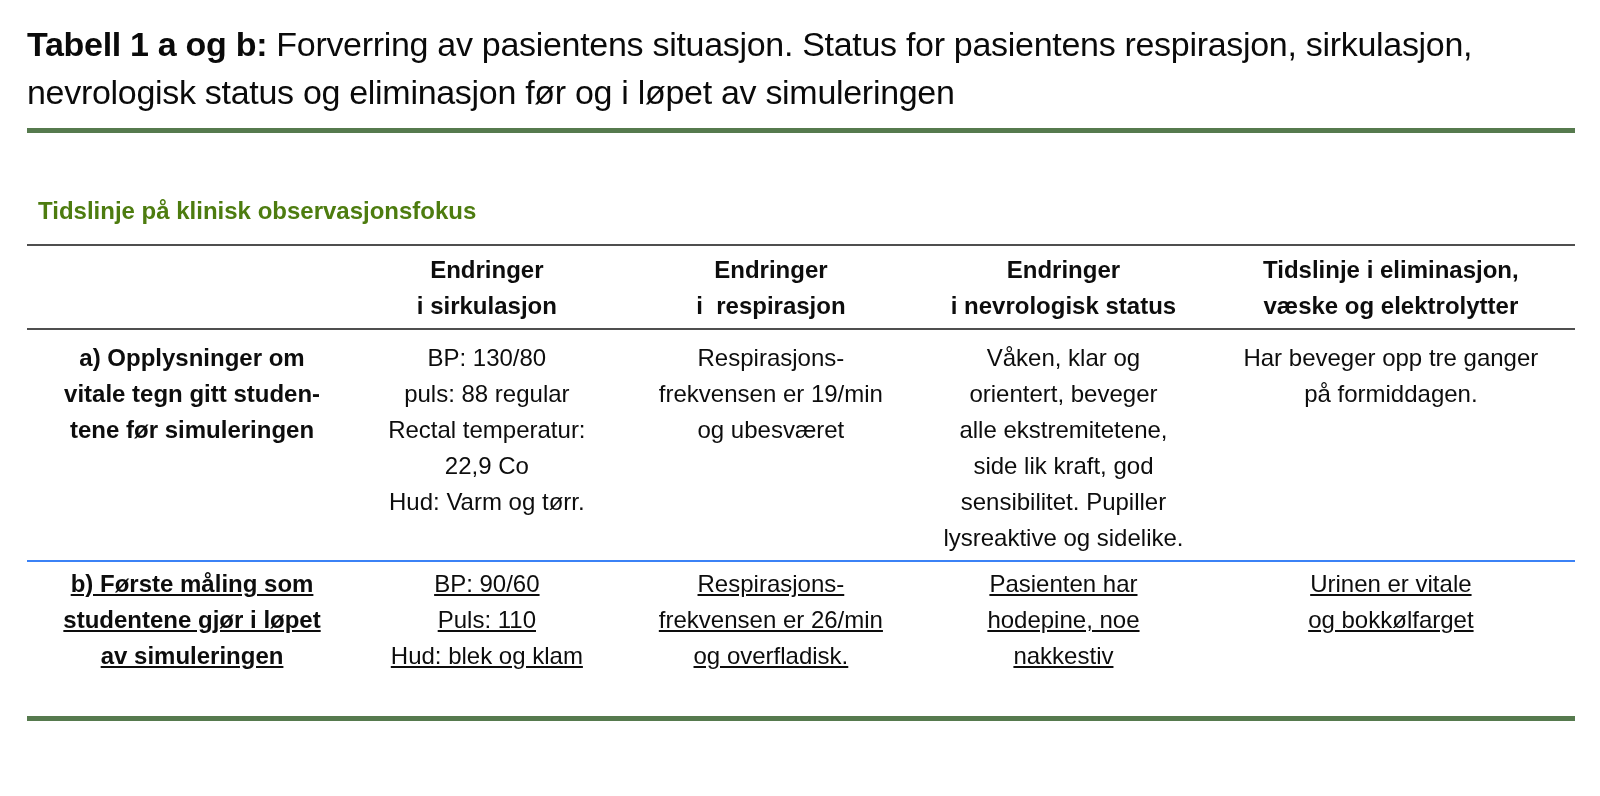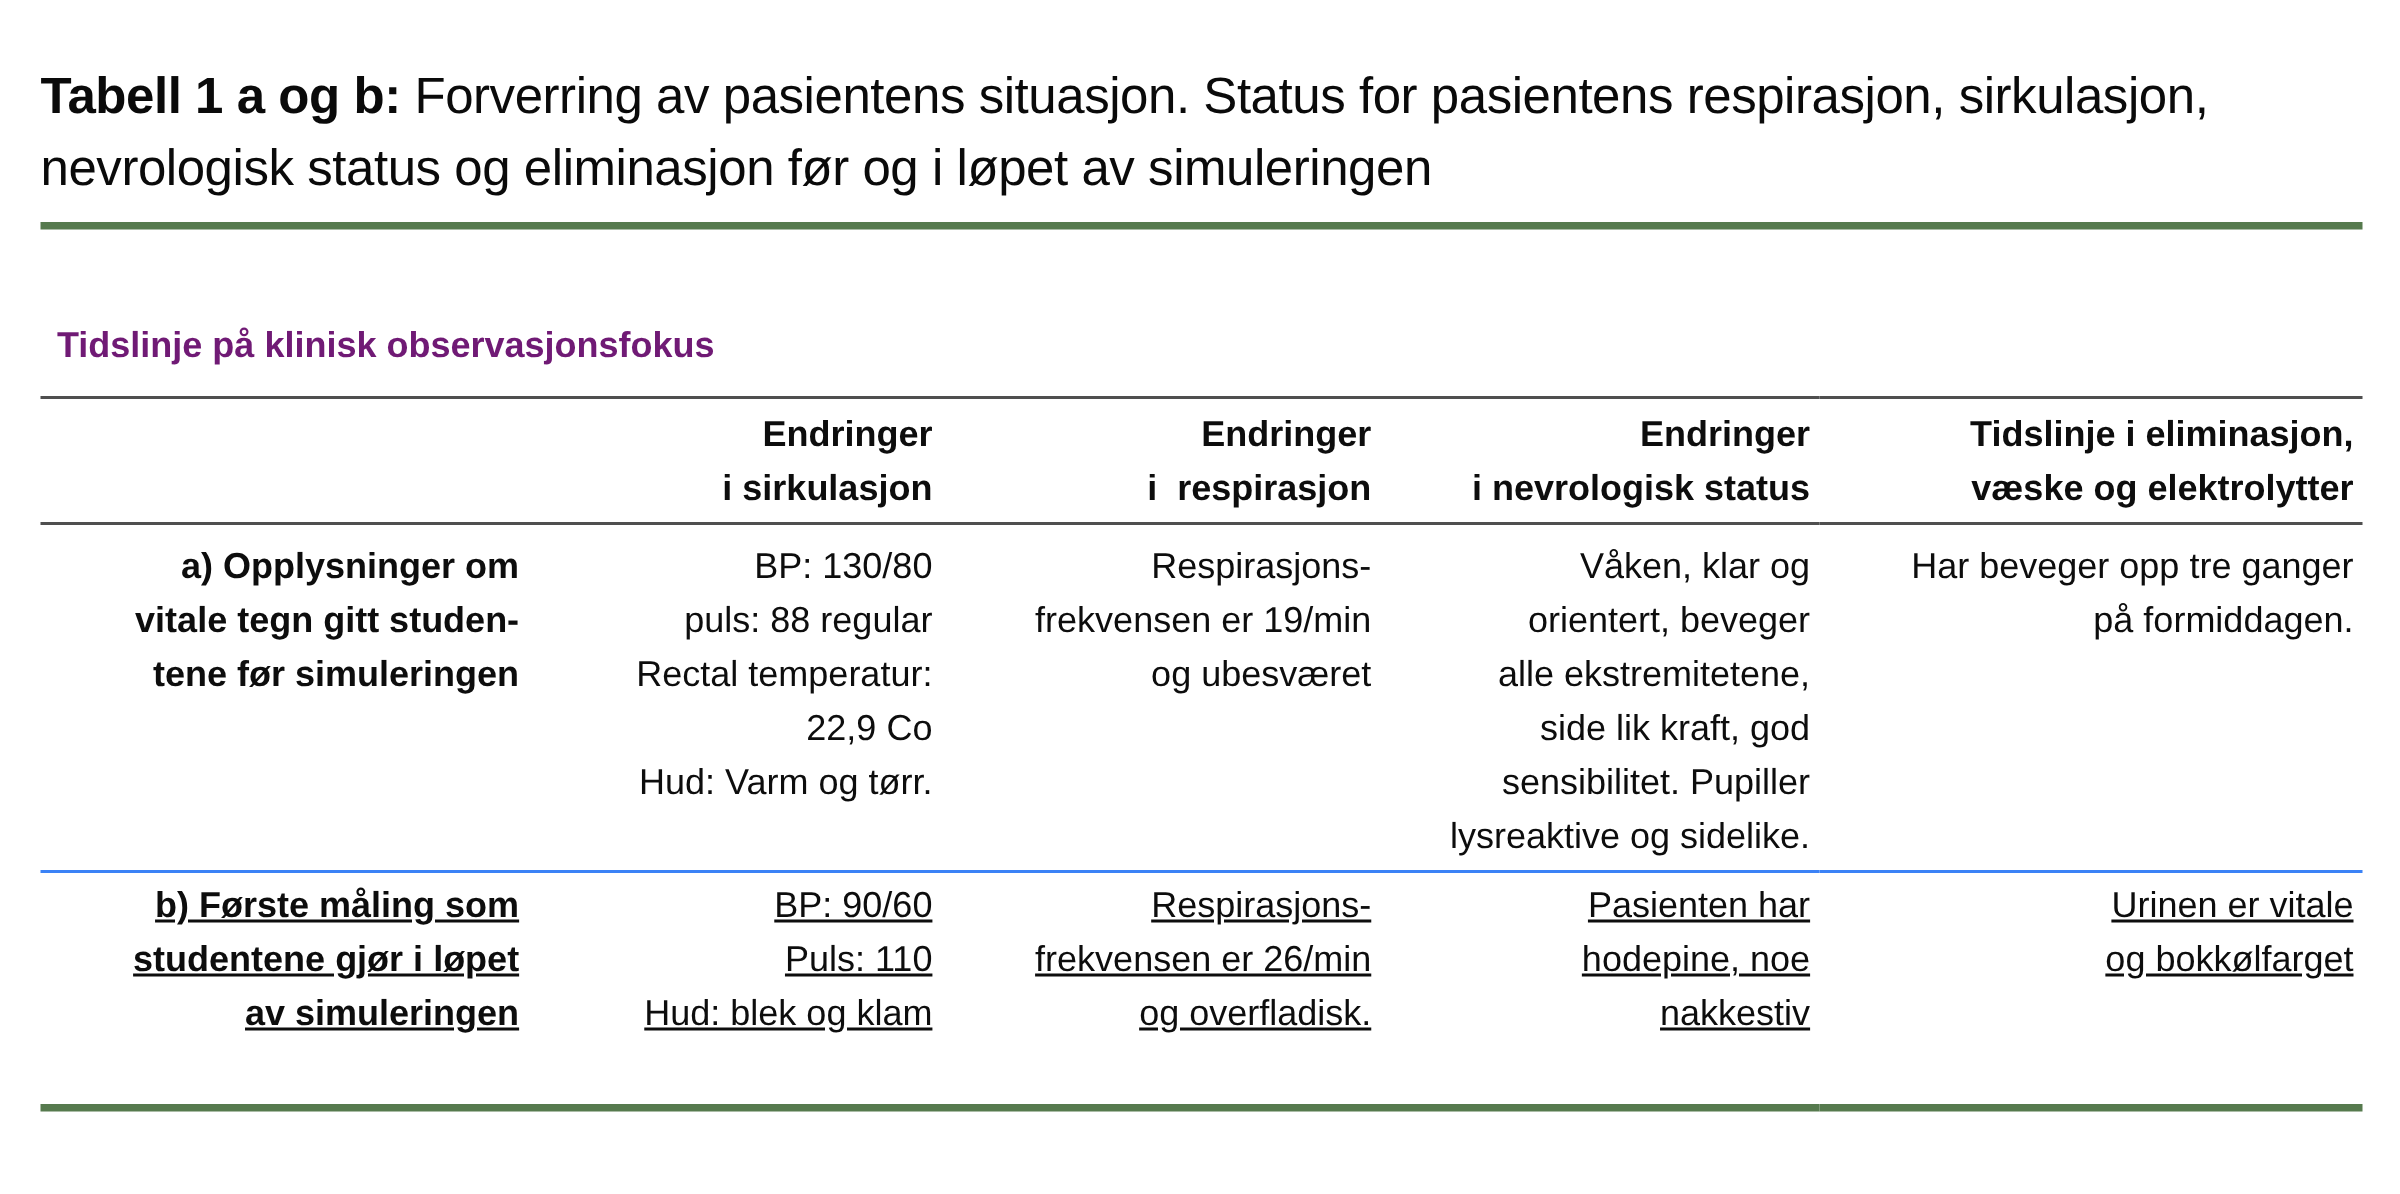--- a/index.html
+++ b/index.html
@@ -8,21 +8,21 @@
     height: 796px;
     background: #ffffff;
     font-family: "Liberation Sans", sans-serif;
     color: #0d0d0d;
     overflow: hidden;
   }
   .page {
     padding: 0 25px 0 27px;
   }
   .title {
-    margin-top: 40px;
+    margin-top: 20px;
     font-size: 34px;
     line-height: 48px;
     font-weight: 400;
     letter-spacing: -0.3px;
     max-width: 1548px;
     color: #0a0a0a;
   }
   .title .title-bold { font-weight: 700; }
   .rule-green {
     height: 5px;
@@ -30,32 +30,32 @@
     border: 0;
     margin-top: 12px;
     width: 1548px;
   }
   .caption {
     margin-top: 64px;
     font-size: 24px;
     line-height: 28px;
     font-weight: 700;
     padding-left: 11px;
-    color: #701a75;
+    color: #4d7c0f;
   }
   table.obs-table {
     margin-top: 19px;
     width: 1548px;
     border-collapse: collapse;
     table-layout: fixed;
     border-top: 2px solid #4f4f4f;
     border-bottom: 5px solid #567a4e;
   }
   .obs-table th, .obs-table td {
-    text-align: right;
+    text-align: center;
     vertical-align: top;
     font-size: 24px;
     line-height: 36px;
     white-space: pre-wrap;
     padding: 0 6px 0 0;
   }
   .obs-table th {
     font-weight: 700;
     padding-top: 6px;
     padding-bottom: 4px;

